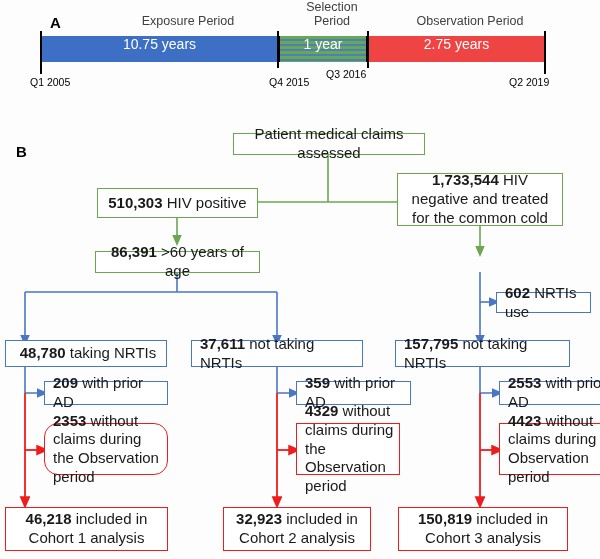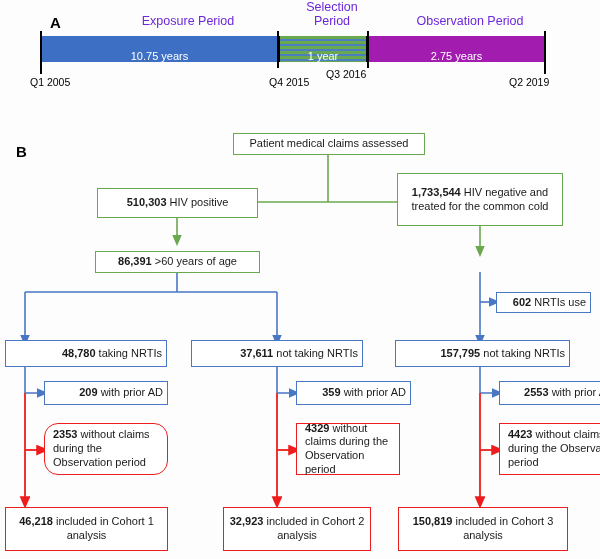--- a/index.html
+++ b/index.html
@@ -4,38 +4,38 @@
 <style>
   html,body{margin:0;padding:0;background:#ffffff;}
   body{width:600px;height:559px;position:relative;overflow:hidden;
        font-family:"Liberation Sans",sans-serif;color:#1a1a1a;}
   #stage{position:absolute;left:0;top:0;width:600px;height:559px;background:#fdfdfd;}
 
   .panel-label{position:absolute;font-weight:bold;font-size:15px;color:#000;}
 
   
   .tl-seg{position:absolute;height:26px;top:36px;box-sizing:border-box;
-          display:flex;align-items:flex-end;justify-content:center;
-          color:#ffffff;font-size:11px;white-space:nowrap;}
+          display:flex;align-items:flex-start;justify-content:center;
+          color:#ffffff;font-size:14px;white-space:nowrap;}
   .tl-blue{background:#3d6fc4;}
-  .tl-red{background:#a21caf;}
+  .tl-red{background:#ef4444;}
   .tl-green{background:
       repeating-linear-gradient(180deg,#6aa84f 0px,#6aa84f 3px,#4a7fc1 3px,#4a7fc1 5px);
       border-left:2px solid #000;border-right:2px solid #000;}
   .tl-green span{position:relative;z-index:2;}
   .tick{position:absolute;width:2px;background:#000;}
   .tl-caption{position:absolute;font-size:10.5px;color:#000;white-space:nowrap;}
-  .tl-head{position:absolute;font-size:12.5px;color:#6d28d9;text-align:center;white-space:nowrap;}
+  .tl-head{position:absolute;font-size:12.5px;color:#404040;text-align:center;white-space:nowrap;}
   .tl-head.two{white-space:normal;line-height:1.15;}
 
   
   .node{position:absolute;box-sizing:border-box;background:#ffffff;
         display:flex;align-items:center;justify-content:center;
-        text-align:center;font-size:11px;line-height:1.25;padding:2px 4px;}
-  .node.left{justify-content:flex-end;text-align:left;padding-left:8px;}
+        text-align:center;font-size:15px;line-height:1.25;padding:2px 4px;}
+  .node.left{justify-content:center;text-align:left;padding-left:8px;}
   .g-box{border:1.6px solid #6aa84f;}
   .b-box{border:1.6px solid #4a77c4;}
   .r-box{border:1.6px solid #ee1c1c;}
   .node b{font-weight:bold;}
 
   svg.wires{position:absolute;left:0;top:0;width:600px;height:559px;
             pointer-events:none;overflow:visible;}
 </style>
 </head>
 <body>

